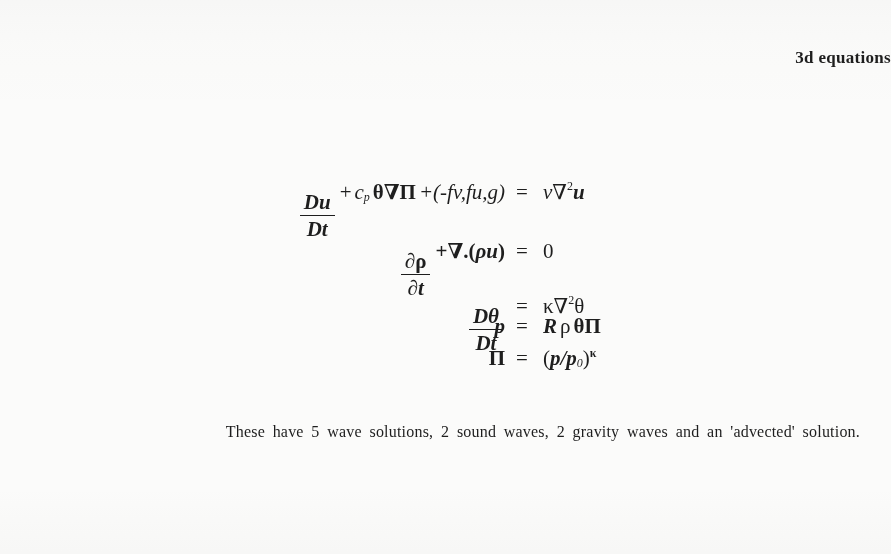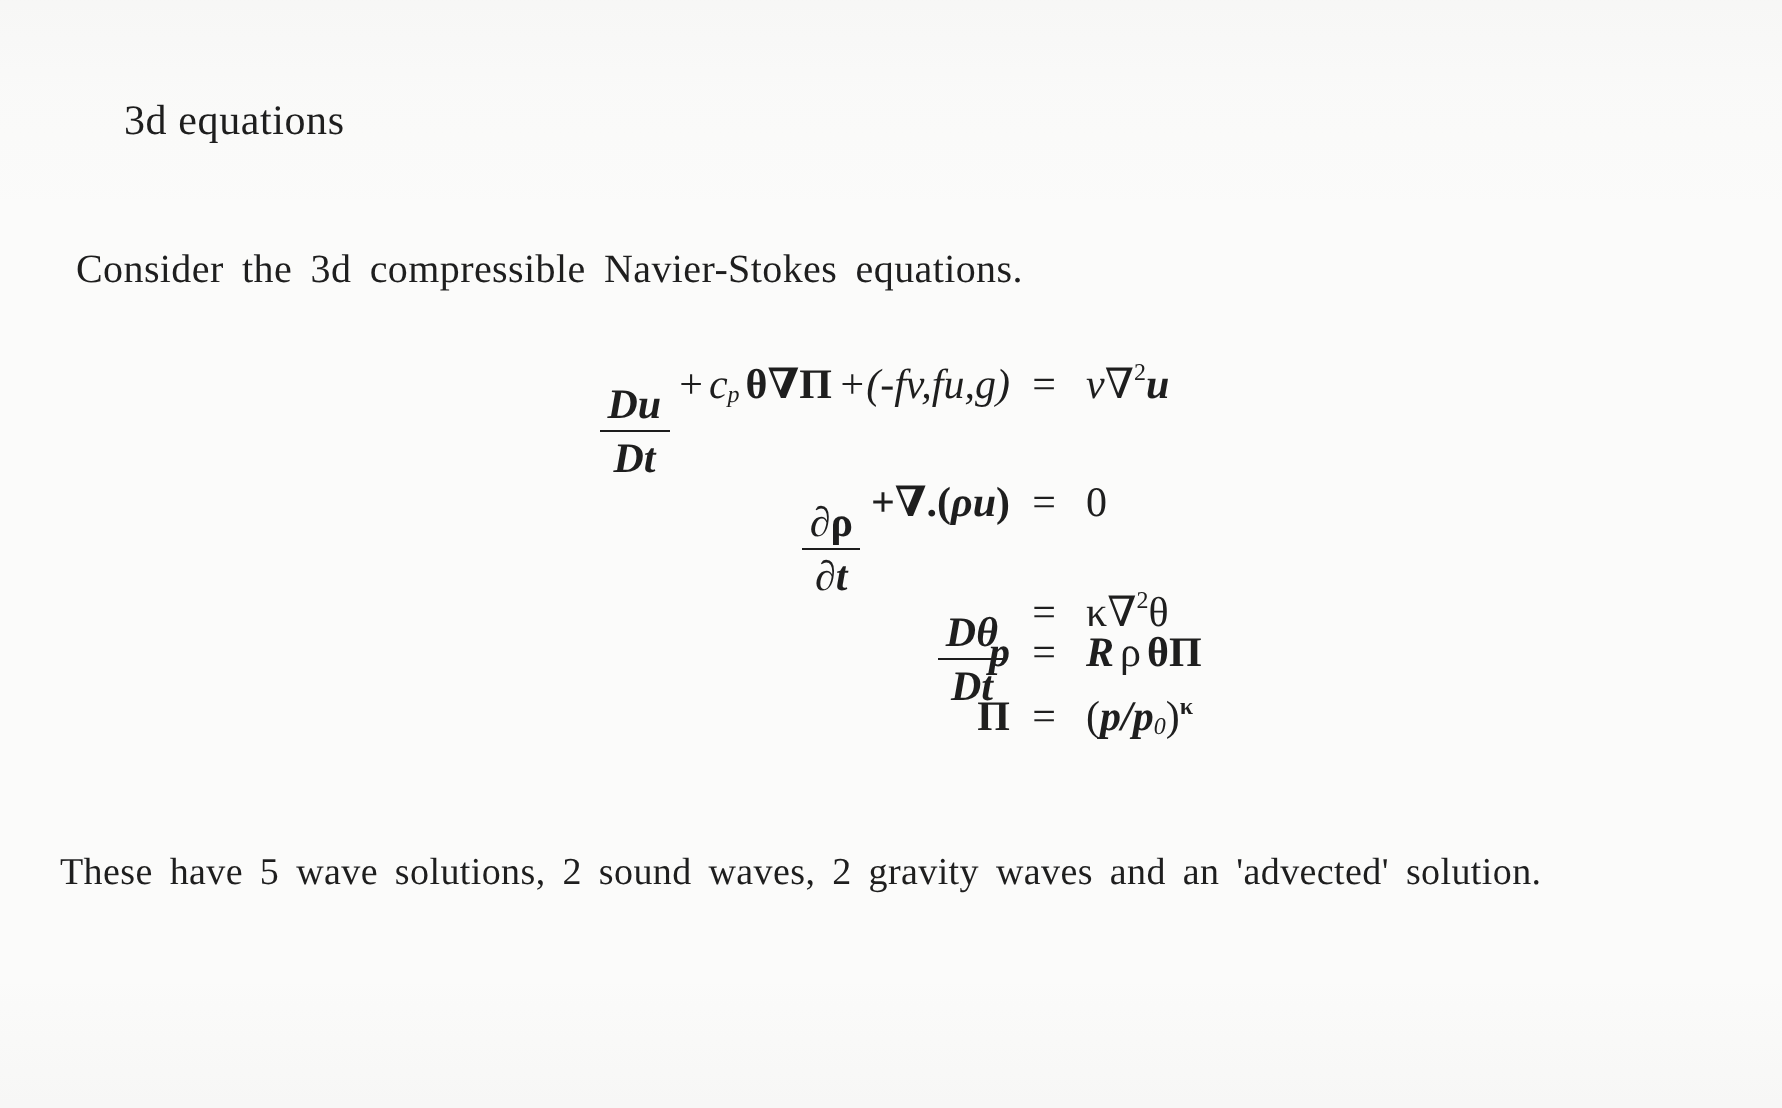--- a/index.html
+++ b/index.html
@@ -9,22 +9,22 @@
     font-family:"Liberation Serif","DejaVu Serif",serif;
     color:#1e1e1e;
     -webkit-font-smoothing:antialiased;
   }
   .page{
     position:relative;width:891px;height:554px;overflow:hidden;
     background:linear-gradient(180deg, rgba(120,120,120,0.03) 0%, rgba(120,120,120,0.012) 8%, rgba(0,0,0,0) 20%, rgba(0,0,0,0) 88%, rgba(120,120,120,0.03) 100%), #fbfbfa;
   }
   .title{
     position:absolute;top:48px;left:0;width:100%;
-    text-align:left;text-indent:62px;
-    font-weight:400;font-size:21px;letter-spacing:0.3px;
+    text-align:right;text-indent:62px;
+    font-weight:700;font-size:17px;letter-spacing:0.3px;
   }
   .intro{
     position:absolute;top:104px;left:38px;
     font-size:20px;word-spacing:4px;letter-spacing:0.2px;
   }
   
   .eq-row{
     position:absolute;left:0;width:891px;
     display:grid;grid-template-columns:505px 34px auto;
     align-items:center;
@@ -46,37 +46,36 @@
   .bd{font-weight:700;}
   .gk{font-weight:600;}
   .op{margin:0 3px;}
   .tight{margin-left:3px;}
   sub.m{font-size:12px;line-height:0;position:relative;bottom:-0.4em;font-style:italic;}
   sup.m{font-size:12px;line-height:0;position:relative;top:-0.5em;}
   sup.mk{font-size:12px;line-height:0;position:relative;top:-0.45em;font-weight:600;}
   
   .wave{
     position:absolute;top:407px;left:30px;width:830px;
-    font-size:19px;word-spacing:3.5px;letter-spacing:0.2px;
+    font-size:16px;word-spacing:3.5px;letter-spacing:0.2px;text-align:right;
   }
   .scales{
     position:absolute;top:463px;left:28px;width:834px;
     font-size:20px;line-height:29px;letter-spacing:0.2px;
   }
   .scales .l1{text-align:justify;text-align-last:justify;}
   .scales .l2{word-spacing:2px;}
 </style>
 </head>
 <body>
 
 <div class="page">
 
   <div class="title">3d equations</div>
 
-  <p class="intro">Consider the 3d compressible Navier-Stokes equations.</p>
 
   <div class="eq-row row-momentum">
     <div class="eq-lhs">
       <span class="frac">
         <span class="num bi">Du</span>
         <span class="den bi">Dt</span>
       </span>
       <span class="op">+</span>
       <span class="it">c</span>
         <sub class="m">p</sub>

